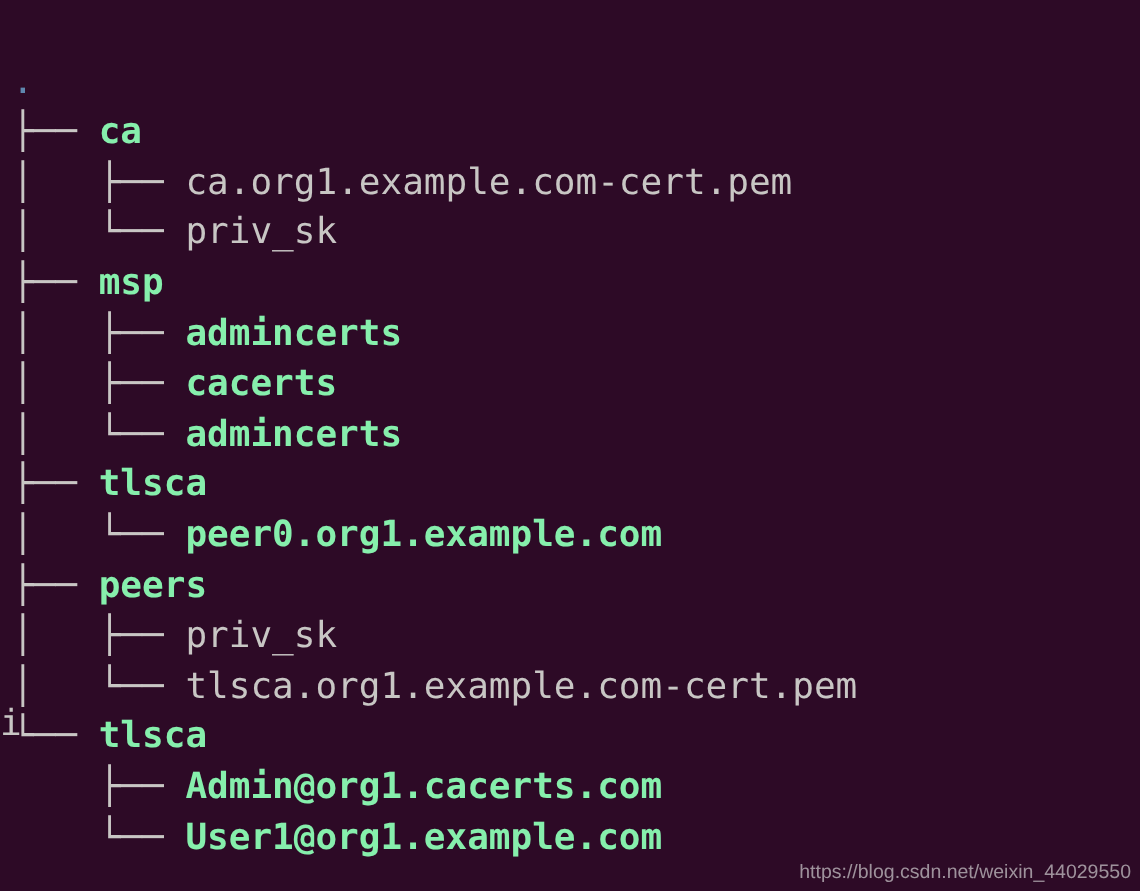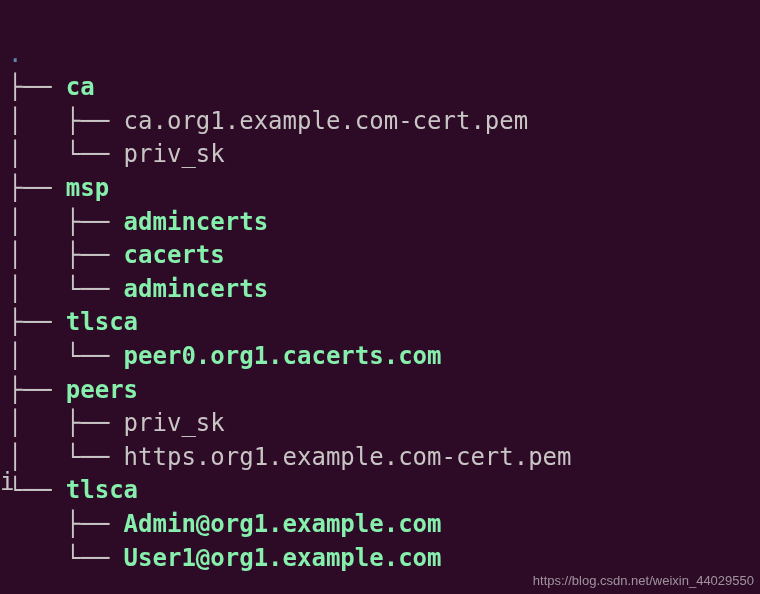--- a/index.html
+++ b/index.html
@@ -54,24 +54,24 @@
 <div class="terminal">
 <span class="dot">.</span>
 <span class="tree-line">├── </span><span class="dir">ca</span>
 <span class="tree-line">│   ├── </span><span class="file">ca.org1.example.com-cert.pem</span>
 <span class="tree-line">│   └── </span><span class="file">priv_sk</span>
 <span class="tree-line">├── </span><span class="dir">msp</span>
 <span class="tree-line">│   ├── </span><span class="dir">admincerts</span>
 <span class="tree-line">│   ├── </span><span class="dir">cacerts</span>
 <span class="tree-line">│   └── </span><span class="dir">admincerts</span>
 <span class="tree-line">├── </span><span class="dir">tlsca</span>
-<span class="tree-line">│   └── </span><span class="dir">peer0.org1.cacerts.com</span>
+<span class="tree-line">│   └── </span><span class="dir">peer0.org1.example.com</span>
 <span class="tree-line">├── </span><span class="dir">peers</span>
 <span class="tree-line">│   ├── </span><span class="file">priv_sk</span>
-<span class="tree-line">│   └── </span><span class="file">https.org1.example.com-cert.pem</span>
+<span class="tree-line">│   └── </span><span class="file">tlsca.org1.example.com-cert.pem</span>
 <span class="tree-line">└── </span><span class="dir">tlsca</span>
-<span class="tree-line">    ├── </span><span class="dir">Admin@org1.example.com</span>
+<span class="tree-line">    ├── </span><span class="dir">Admin@org1.cacerts.com</span>
 <span class="tree-line">    └── </span><span class="dir">User1@org1.example.com</span>
 </div>
 
 <span class="left-i">i</span>
 
 <div class="watermark">https://blog.csdn.net/weixin_44029550</div>
 
 </body></html>

